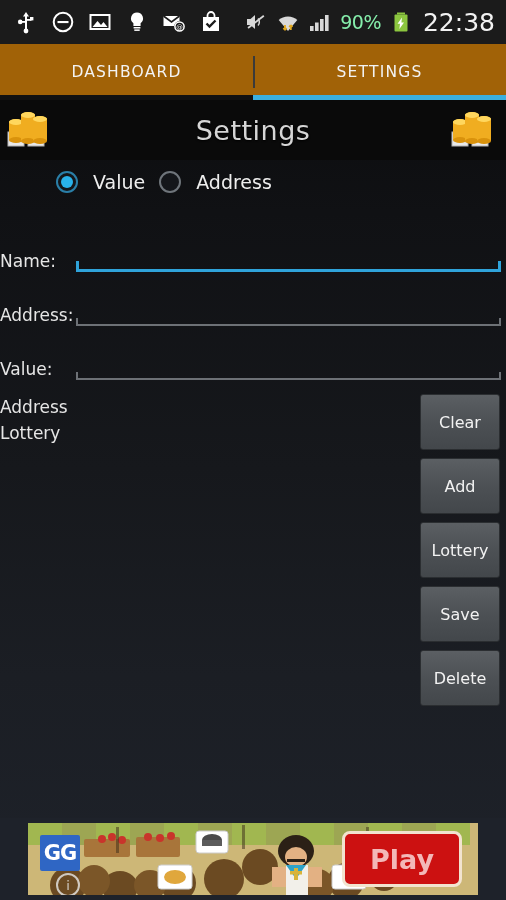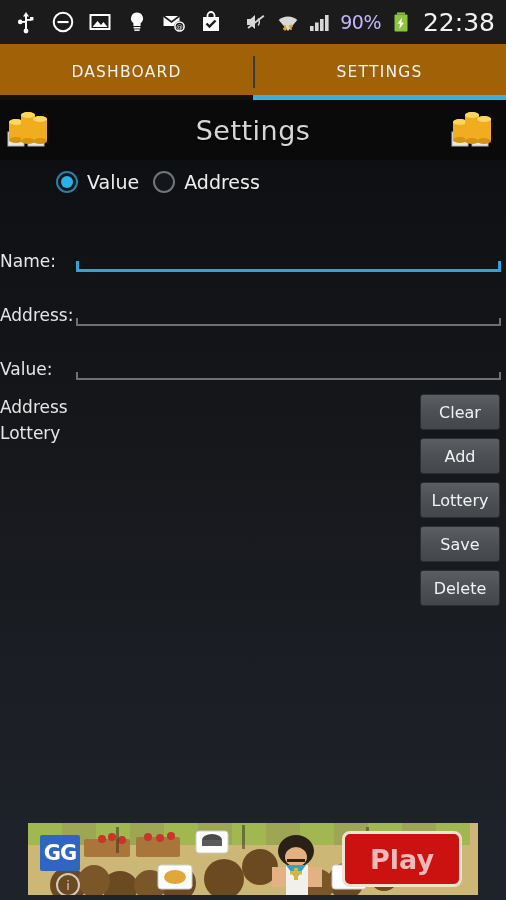--- a/index.html
+++ b/index.html
@@ -12,21 +12,21 @@
   .phone{ width:506px; height:900px; position:relative; background:#16191d; }
 
   
   .statusbar{
     height:44px; background:#1b1b1b; position:relative;
     display:flex; align-items:center; color:#e8e8e8;
   }
   .sb-left{ display:flex; align-items:center; gap:13px; padding-left:14px; }
   .sb-right{ display:flex; align-items:center; gap:8px; position:absolute; right:11px; top:0; height:44px;}
   .sbi{ width:24px; height:24px; display:block; }
-  .sb-pct{ font-size:19px; letter-spacing:-.5px; color:#c4b5fd; font-family:"DejaVu Sans", sans-serif;}
+  .sb-pct{ font-size:19px; letter-spacing:-.5px; color:#86efac; font-family:"DejaVu Sans", sans-serif;}
   .sb-clock{ font-size:25px; color:#f2f2f2; letter-spacing:0px; font-family:"DejaVu Sans", sans-serif; margin-left:2px;}
 
   
   .tabs{ height:56px; background:#a16207; display:flex; position:relative; }
   .tab{
     flex:1; display:flex; align-items:center; justify-content:center;
     color:#f3f3f3; font-size:15.5px; letter-spacing:1.2px;
     font-family:"DejaVu Sans", sans-serif; position:relative;
   }
   .tab .tlabel{ font-weight:400; }
@@ -78,21 +78,21 @@
   .qr-btn{
     position:absolute; right:6px; top:0px; width:88px; height:42px;
     background:linear-gradient(180deg,#4c4c4c 0%,#3c3c3c 55%,#343434 100%);
     border:1px solid #2a2a2a; border-radius:3px;
     color:#efefef; font-size:16px; display:flex; align-items:center; justify-content:center;
     font-family:"DejaVu Sans", sans-serif;
   }
 
   
   .radio-row{ display:flex; align-items:center; gap:14px; padding-left:56px; height:44px; }
-  .radio{ display:flex; gap:9px; }
+  .radio{ display:flex; gap:15px; }
   .rdot{
     width:22px; height:22px; border-radius:50%;
     border:2px solid #6f757b; background:#14161a;
     display:flex; align-items:center; justify-content:center;
   }
   .rdot.on{ border-color:#2a7fa8; }
   .rdot.on::after{
     content:""; width:12px; height:12px; border-radius:50%;
     background:#29b2ea; display:block;
   }
@@ -127,21 +127,21 @@
   .lower{ position:relative; margin-top:14px; height:260px; }
   .wallet-label{
     position:absolute; left:0; top:0; color:#e6e6e6; font-size:17px;
     line-height:26px; font-family:"DejaVu Sans", sans-serif;
   }
   .btncol{
     position:absolute; right:6px; top:0px;
     display:flex; flex-direction:column; gap:8px;
   }
   .abtn{
-    width:80px; height:36px; border-radius:3px;
+    width:80px; height:56px; border-radius:3px;
     background:linear-gradient(180deg,#5b5f63 0%,#4d5155 48%,#43474b 100%);
     border:1px solid #2b2e31;
     color:#f2f2f2; font-size:16px;
     display:flex; align-items:center; justify-content:center;
     font-family:"DejaVu Sans", sans-serif;
   }
 
   
   .adwrap{
     position:absolute; left:0; right:0; bottom:0; height:82px;

